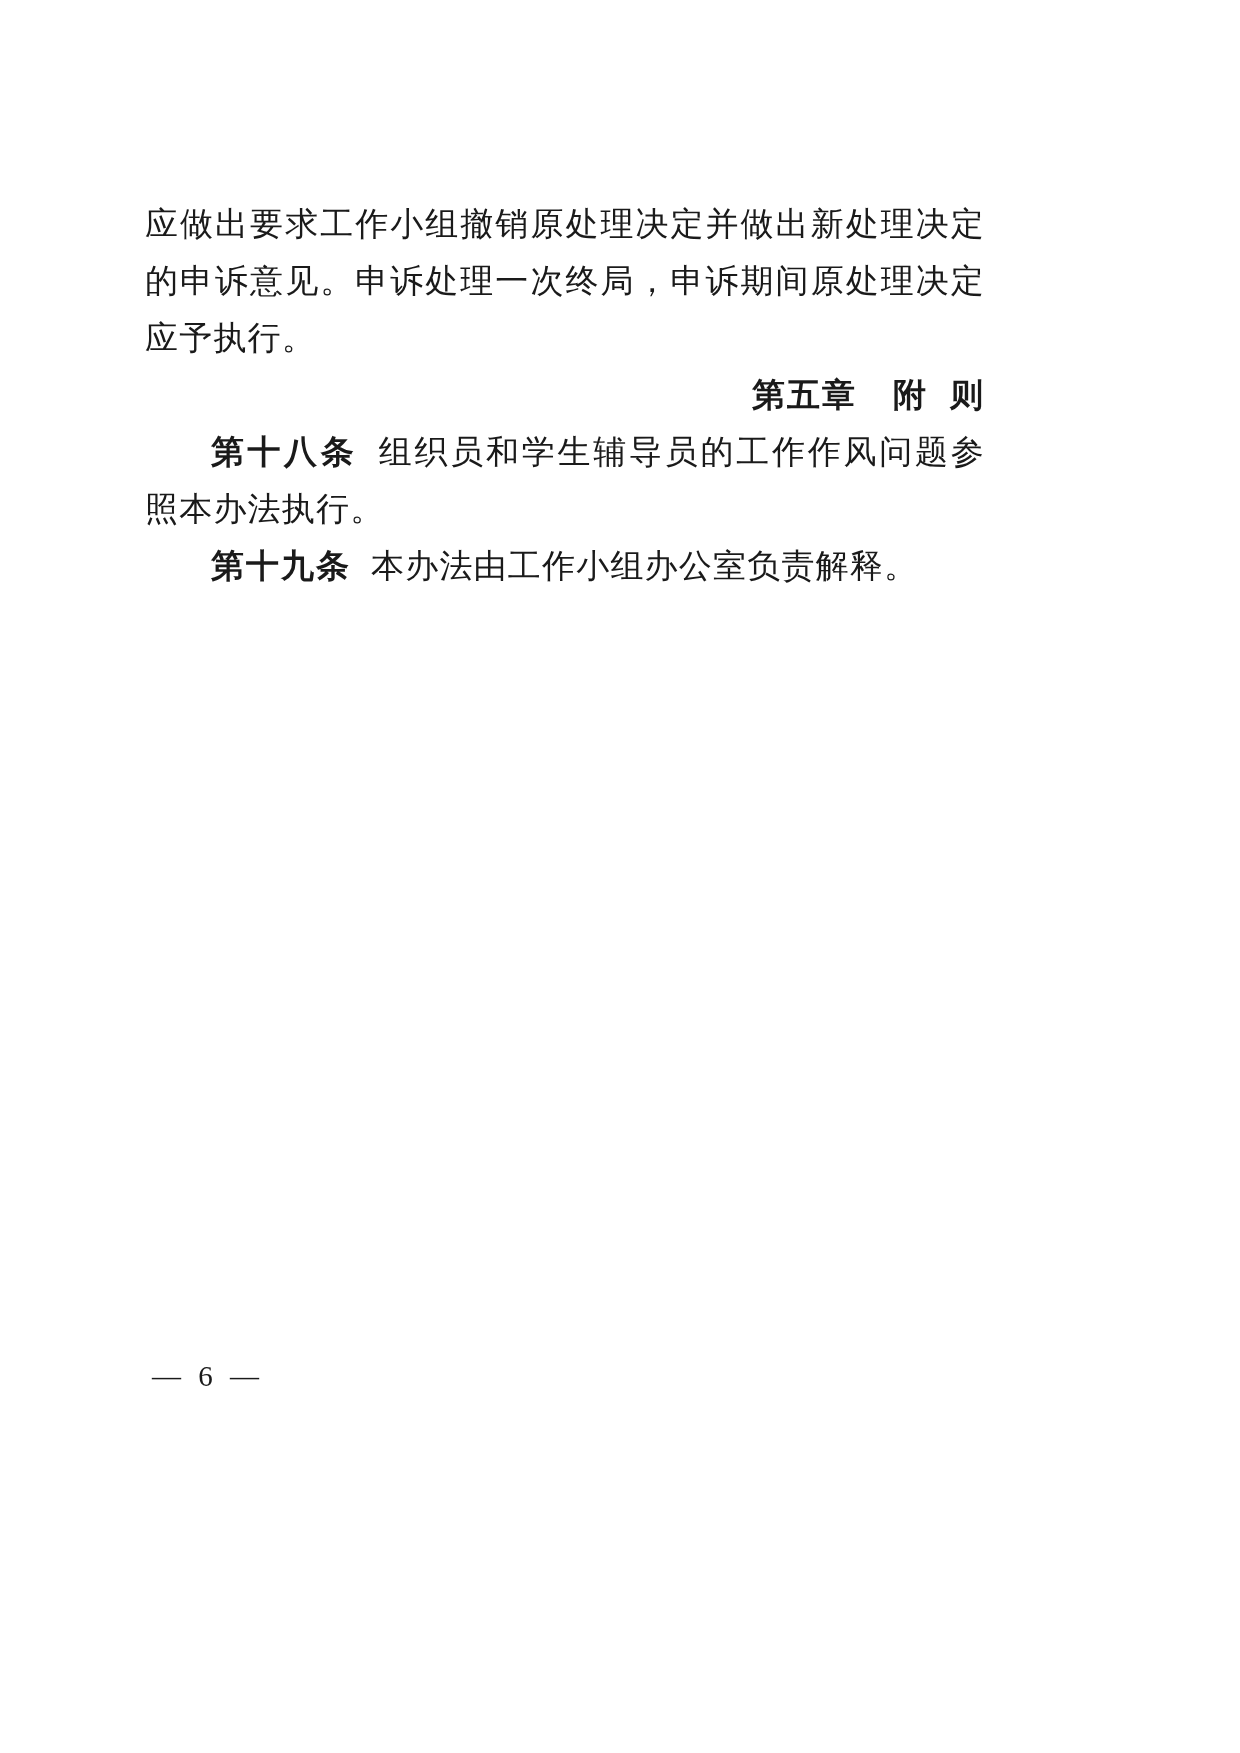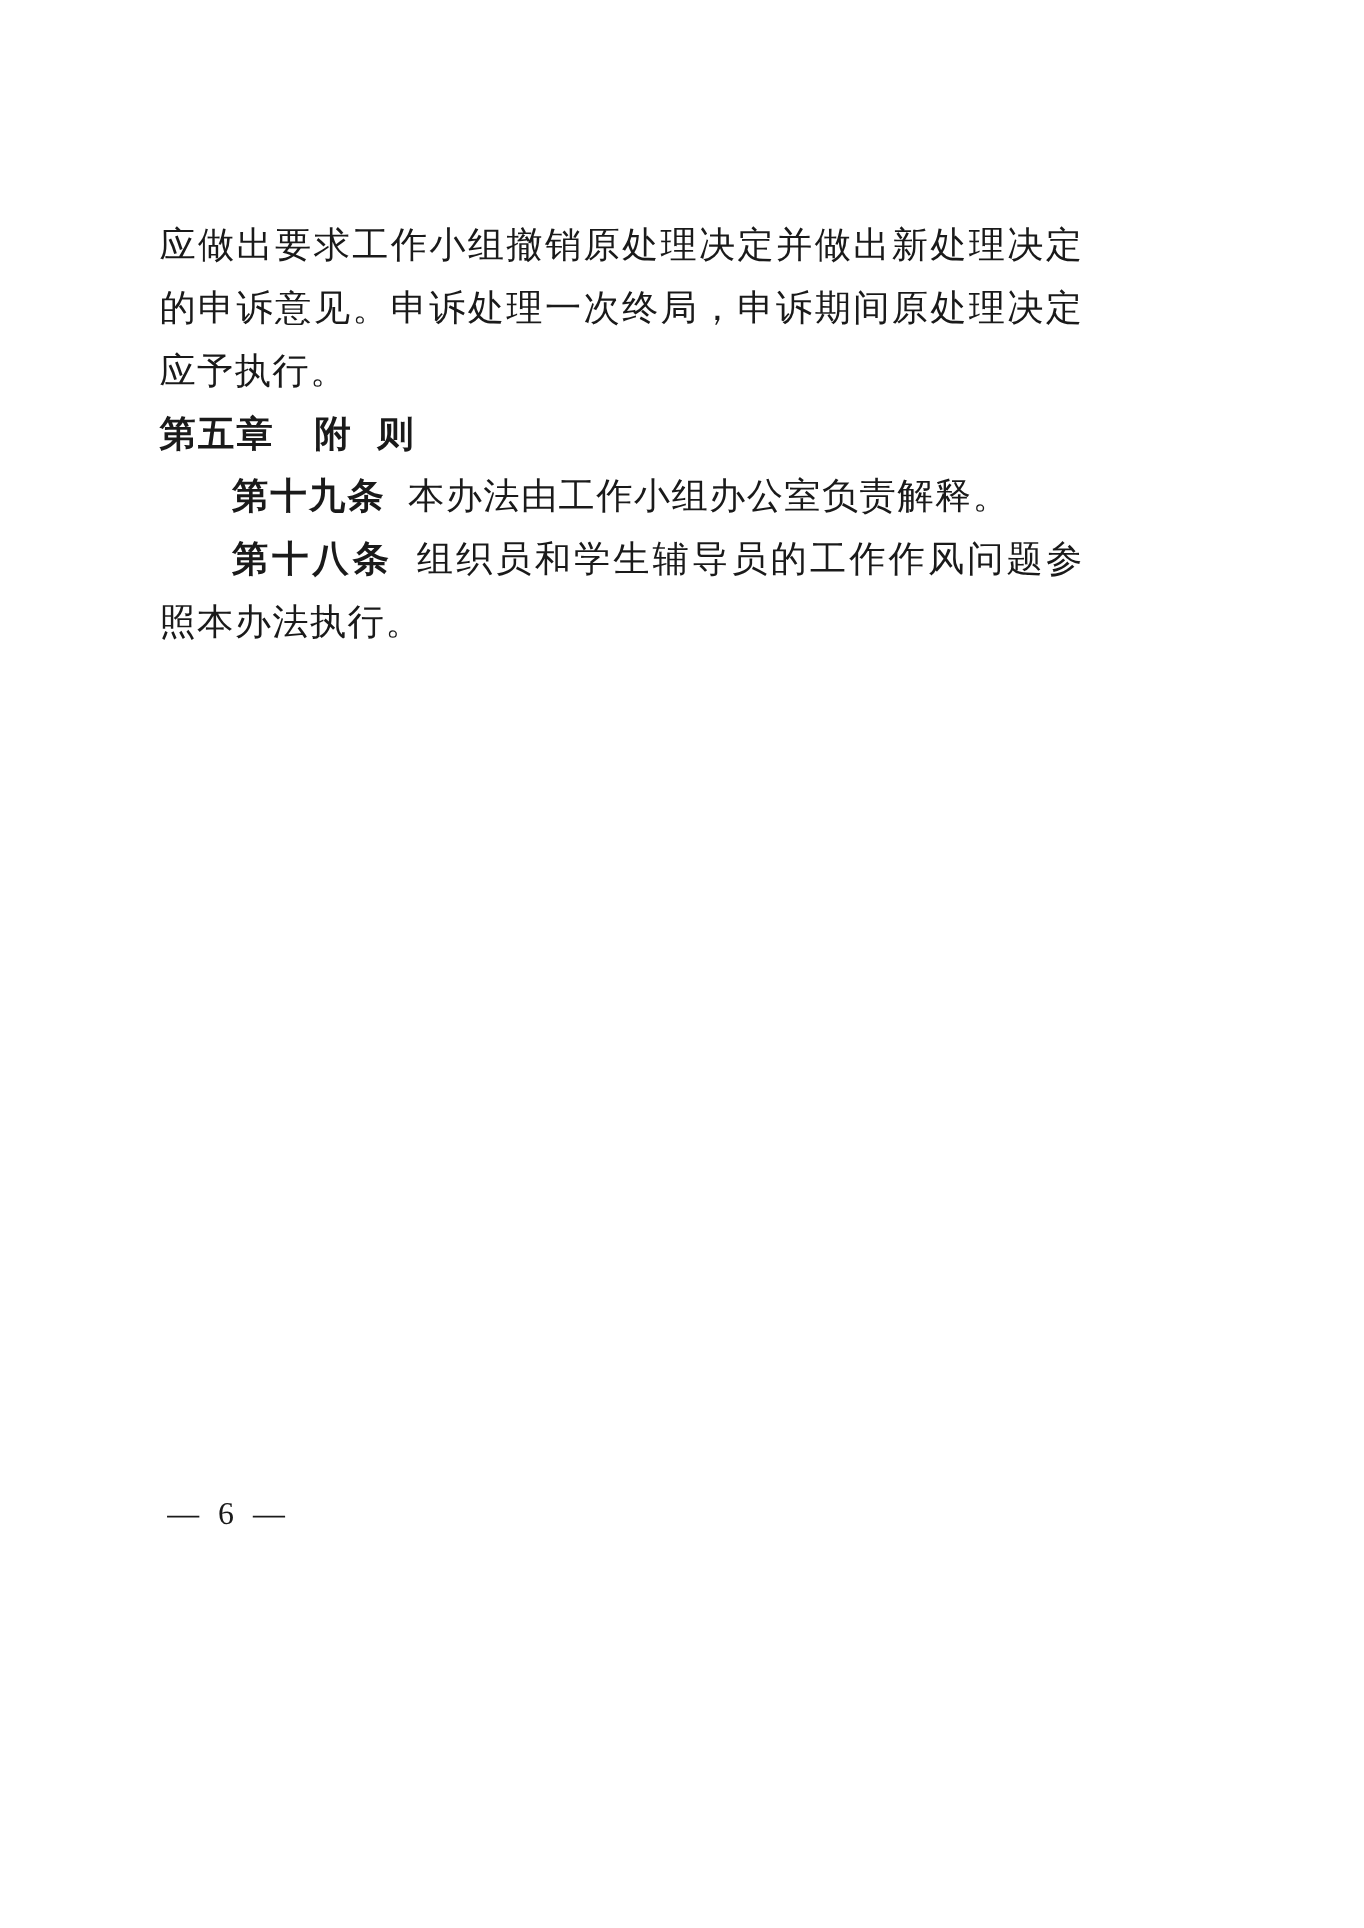--- a/index.html
+++ b/index.html
@@ -28,21 +28,21 @@
     font-size: 33px;
     line-height: 57px;
     letter-spacing: 1.2px;
     text-align: justify;
     text-justify: inter-ideograph;
     margin: 0 0 0 0;
     font-family: "Liberation Serif", "DejaVu Serif", serif;
     font-weight: 500;
   }
   .chapter-heading {
-    text-align: left;
+    text-align: right;
     font-size: 33px;
     line-height: 57px;
     font-weight: bold;
     letter-spacing: 2px;
     margin: 0;
     font-family: "Liberation Serif", "DejaVu Serif", serif;
   }
   .chapter-heading .gap {
     display: inline-block;
     width: 36px;
@@ -85,25 +85,25 @@
 
   <div class="content">
 
     <p class="para">应做出要求工作小组撤销原处理决定并做出新处理决定的申诉意见。申诉处理一次终局，申诉期间原处理决定应予执行。</p>
 
     <h2 class="chapter-heading">
       <span>第五章</span><span class="gap"></span><span>附</span><span class="gap-sm"></span><span>则</span>
     </h2>
 
     <p class="article">
-      <span class="article-num">第十九条</span><span class="article-gap"></span><span>本办法由工作小组办公室负责解释。</span>
+      <span class="article-num">第十八条</span><span class="article-gap"></span><span>组织员和学生辅导员的工作作风问题参照本办法执行。</span>
     </p>
 
     <p class="article">
-      <span class="article-num">第十八条</span><span class="article-gap"></span><span>组织员和学生辅导员的工作作风问题参照本办法执行。</span>
+      <span class="article-num">第十九条</span><span class="article-gap"></span><span>本办法由工作小组办公室负责解释。</span>
     </p>
 
 
   </div>
 
   <div class="page-number">— 6 —</div>
 
 </div>
 
 </body></html>

